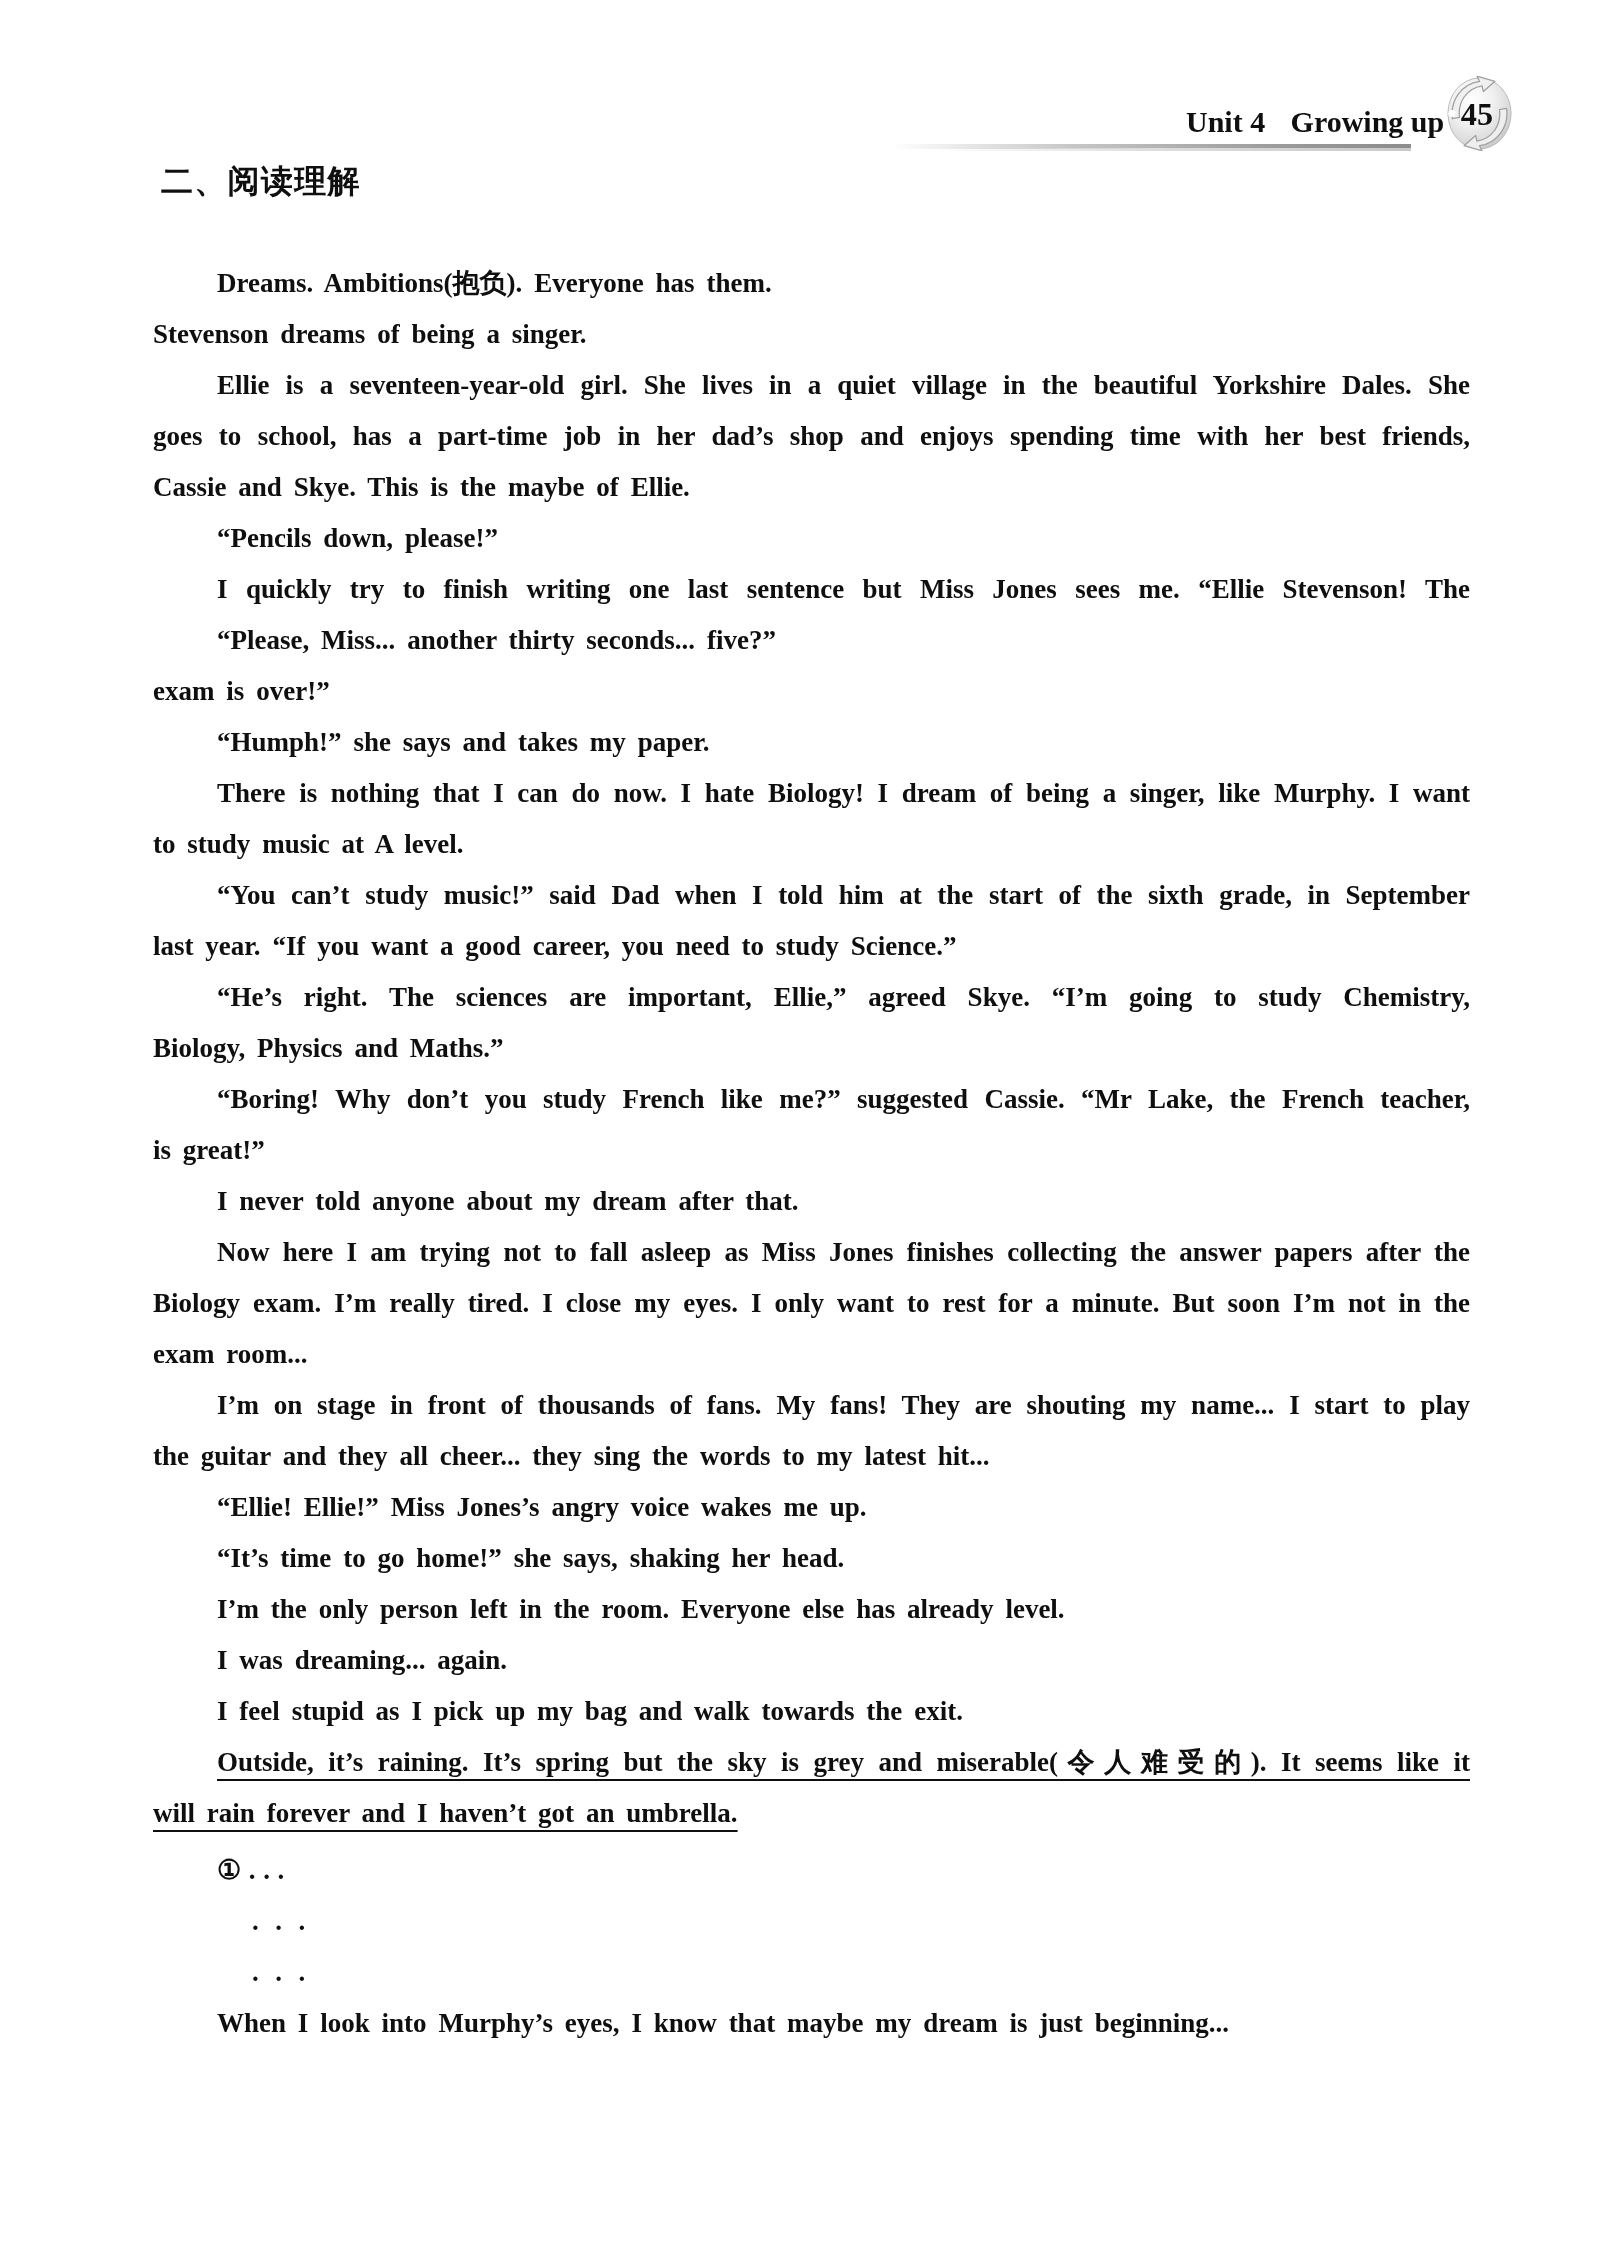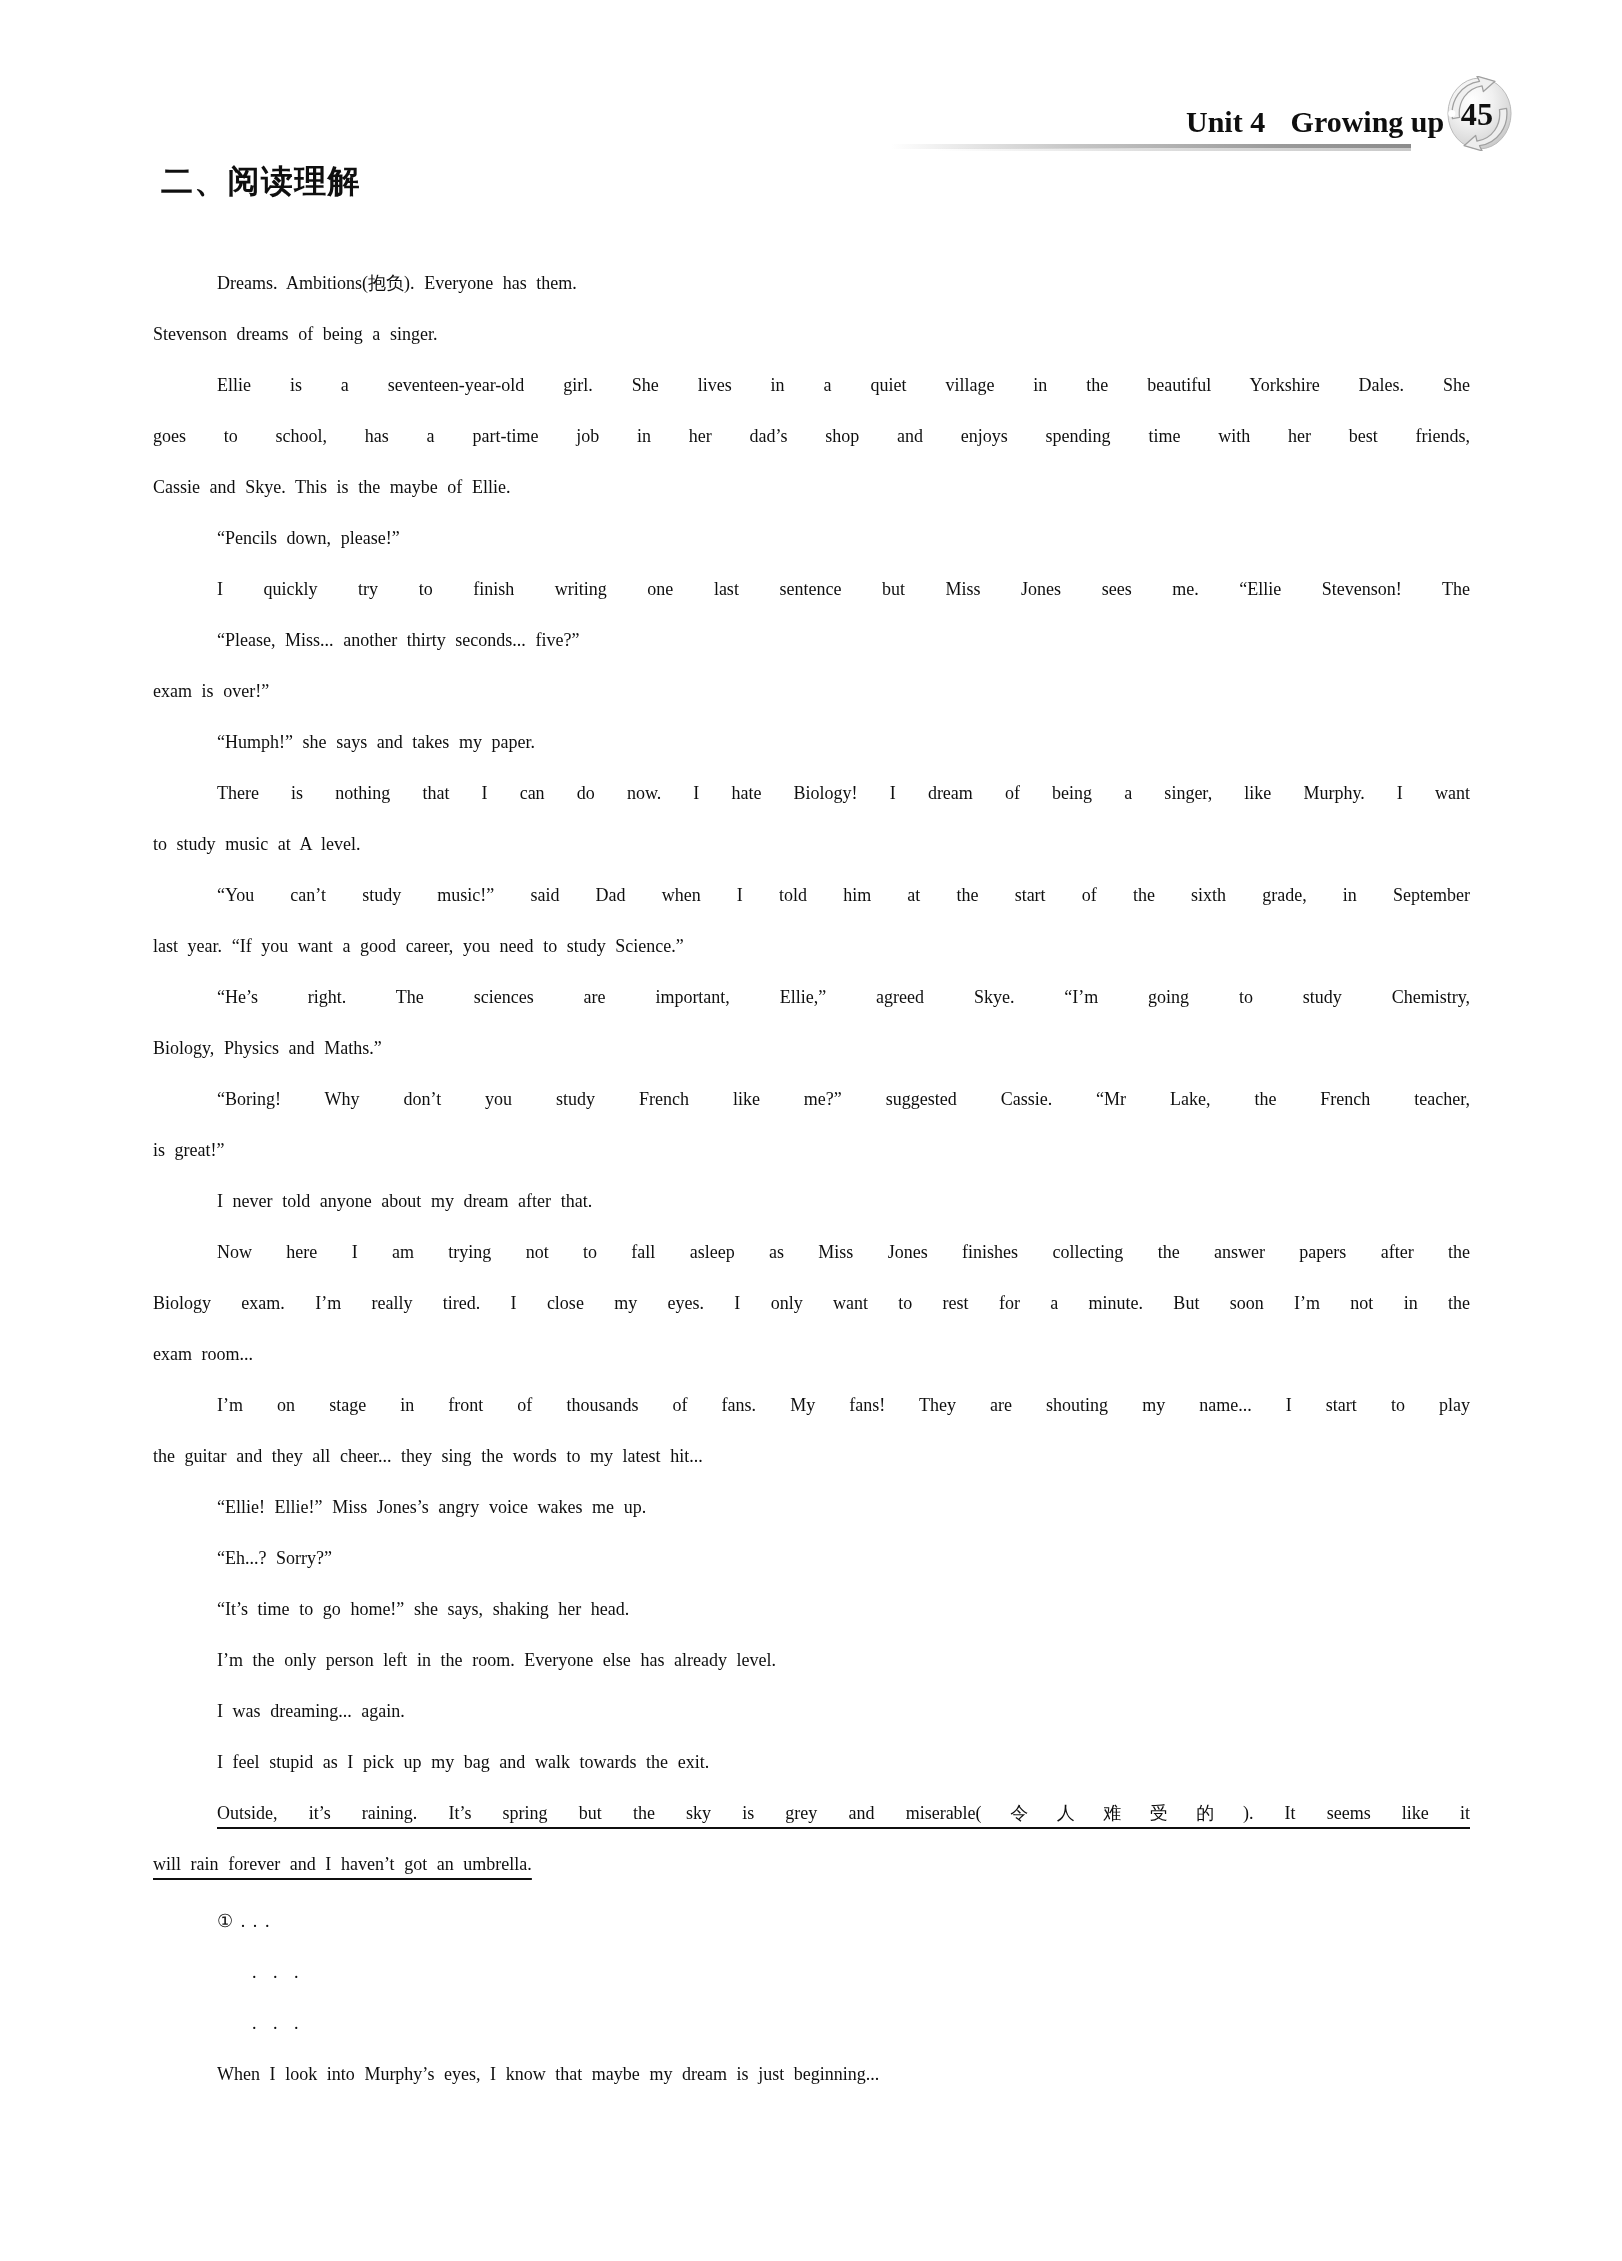--- a/index.html
+++ b/index.html
@@ -44,23 +44,24 @@
   .source-line{
     position:absolute;left:153px;top:223px;width:1317px;
     text-align:center;font-size:30px;line-height:1.2;
   }
   .source-line .src-label{font-weight:bold;}
   
   .passage{
     position:absolute;left:153px;top:258px;width:1317px;
   }
   .ln{
-    font-size:18px;line-height:51px;
+    font-size:27px;line-height:51px;
     text-align:left;
     word-spacing:5.1px;
+    font-weight:bold;
   }
   .ln.indent{padding-left:64px;}
   .ln.fill{
     text-align:justify;text-align-last:justify;
     word-spacing:-1.9px;
   }
   .ln.ul{
     text-decoration:underline;
     text-decoration-thickness:1.9px;
     text-underline-offset:8.3px;
@@ -120,21 +121,20 @@
       <div class="ln">Biology, Physics and Maths.”</div>
       <div class="ln indent fill">“Boring! Why don’t you study French like me?” suggested Cassie. “Mr Lake, the French teacher,</div>
       <div class="ln">is great!”</div>
       <div class="ln indent">I never told anyone about my dream after that.</div>
       <div class="ln indent fill">Now here I am trying not to fall asleep as Miss Jones finishes collecting the answer papers after the</div>
       <div class="ln fill">Biology exam. I’m really tired. I close my eyes. I only want to rest for a minute. But soon I’m not in the</div>
       <div class="ln">exam room...</div>
       <div class="ln indent fill">I’m on stage in front of thousands of fans. My fans! They are shouting my name... I start to play</div>
       <div class="ln">the guitar and they all cheer... they sing the words to my latest hit...</div>
       <div class="ln indent">“Ellie! Ellie!” Miss Jones’s angry voice wakes me up.</div>
-      <div class="ln indent">“Eh...? Sorry?”</div>
       <div class="ln indent">“It’s time to go home!” she says, shaking her head.</div>
       <div class="ln indent">I’m the only person left in the room. Everyone else has already level.</div>
       <div class="ln indent">I was dreaming... again.</div>
       <div class="ln indent">I feel stupid as I pick up my bag and walk towards the exit.</div>
       <div class="ln indent fill ul">Outside, it’s raining. It’s spring but the sky is grey and miserable(令人难受的). It seems like it</div>
       <div class="ln ul">will rain forever and I haven’t got an umbrella.</div>
       <div class="ln indent circ gap">①...</div>
       <div class="ln dots">...</div>
       <div class="ln dots">...</div>
       <div class="ln indent">When I look into Murphy’s eyes, I know that maybe my dream is just beginning...</div>

